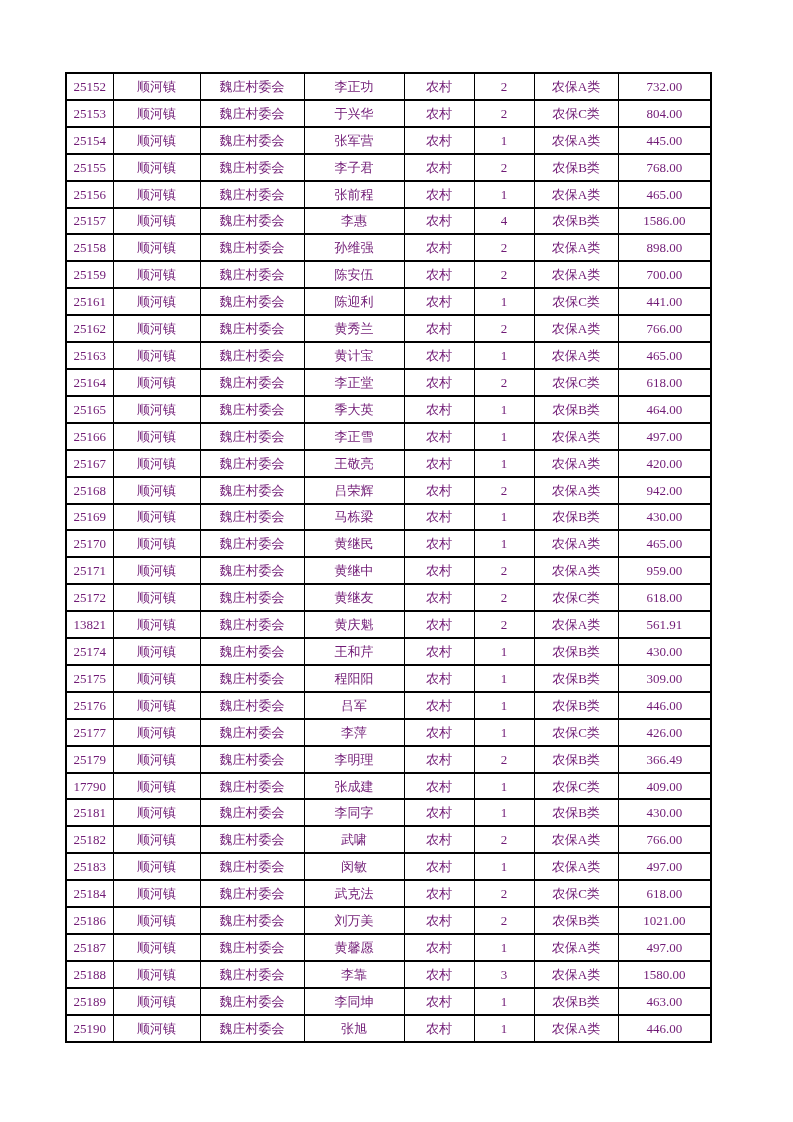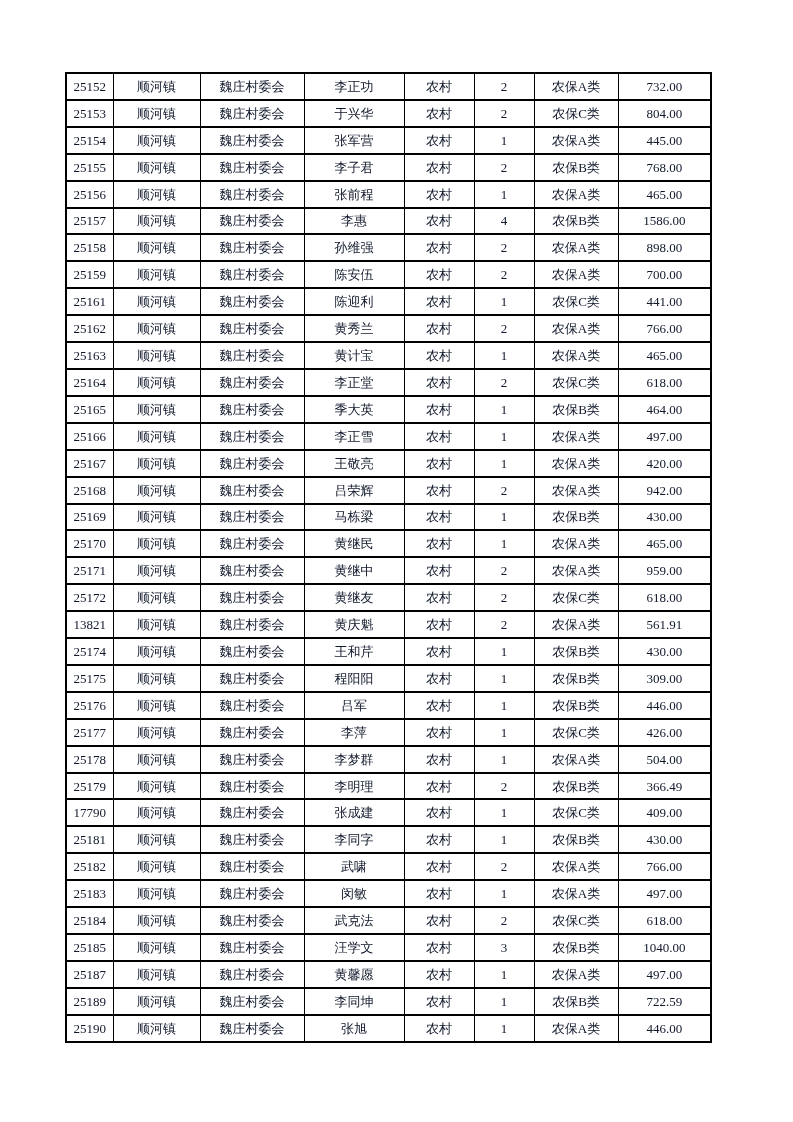--- a/index.html
+++ b/index.html
@@ -7,21 +7,21 @@
     padding: 0;
     background: #ffffff;
   }
   .page {
     position: relative;
     width: 793px;
     height: 1122px;
     background: #ffffff;
     overflow: hidden;
     font-family: "Liberation Serif", "DejaVu Serif", serif;
-    color: #0f172a;
+    color: #701a75;
   }
   table.data-table {
     position: absolute;
     left: 65px;
     top: 72px;
     width: 645px;
     height: 971px;
     border-collapse: collapse;
     table-layout: fixed;
     border: 2px solid #000000;
@@ -308,30 +308,20 @@
           <td>25177</td>
           <td>顺河镇</td>
           <td>魏庄村委会</td>
           <td>李萍</td>
           <td>农村</td>
           <td>1</td>
           <td>农保C类</td>
           <td>426.00</td>
         </tr>
         <tr>
-          <td>25178</td>
-          <td>顺河镇</td>
-          <td>魏庄村委会</td>
-          <td>李梦群</td>
-          <td>农村</td>
-          <td>1</td>
-          <td>农保A类</td>
-          <td>504.00</td>
-        </tr>
-        <tr>
           <td>25179</td>
           <td>顺河镇</td>
           <td>魏庄村委会</td>
           <td>李明理</td>
           <td>农村</td>
           <td>2</td>
           <td>农保B类</td>
           <td>366.49</td>
         </tr>
         <tr>
@@ -378,48 +368,58 @@
           <td>25184</td>
           <td>顺河镇</td>
           <td>魏庄村委会</td>
           <td>武克法</td>
           <td>农村</td>
           <td>2</td>
           <td>农保C类</td>
           <td>618.00</td>
         </tr>
         <tr>
-          <td>25185</td>
-          <td>顺河镇</td>
-          <td>魏庄村委会</td>
-          <td>汪学文</td>
+          <td>25186</td>
+          <td>顺河镇</td>
+          <td>魏庄村委会</td>
+          <td>刘万美</td>
+          <td>农村</td>
+          <td>2</td>
+          <td>农保B类</td>
+          <td>1021.00</td>
+        </tr>
+        <tr>
+          <td>25187</td>
+          <td>顺河镇</td>
+          <td>魏庄村委会</td>
+          <td>黄馨愿</td>
+          <td>农村</td>
+          <td>1</td>
+          <td>农保A类</td>
+          <td>497.00</td>
+        </tr>
+        <tr>
+          <td>25188</td>
+          <td>顺河镇</td>
+          <td>魏庄村委会</td>
+          <td>李靠</td>
           <td>农村</td>
           <td>3</td>
-          <td>农保B类</td>
-          <td>1040.00</td>
-        </tr>
-        <tr>
-          <td>25187</td>
-          <td>顺河镇</td>
-          <td>魏庄村委会</td>
-          <td>黄馨愿</td>
-          <td>农村</td>
-          <td>1</td>
-          <td>农保A类</td>
-          <td>497.00</td>
+          <td>农保A类</td>
+          <td>1580.00</td>
         </tr>
         <tr>
           <td>25189</td>
           <td>顺河镇</td>
           <td>魏庄村委会</td>
           <td>李同坤</td>
           <td>农村</td>
           <td>1</td>
           <td>农保B类</td>
-          <td>722.59</td>
+          <td>463.00</td>
         </tr>
         <tr>
           <td>25190</td>
           <td>顺河镇</td>
           <td>魏庄村委会</td>
           <td>张旭</td>
           <td>农村</td>
           <td>1</td>
           <td>农保A类</td>
           <td>446.00</td>

